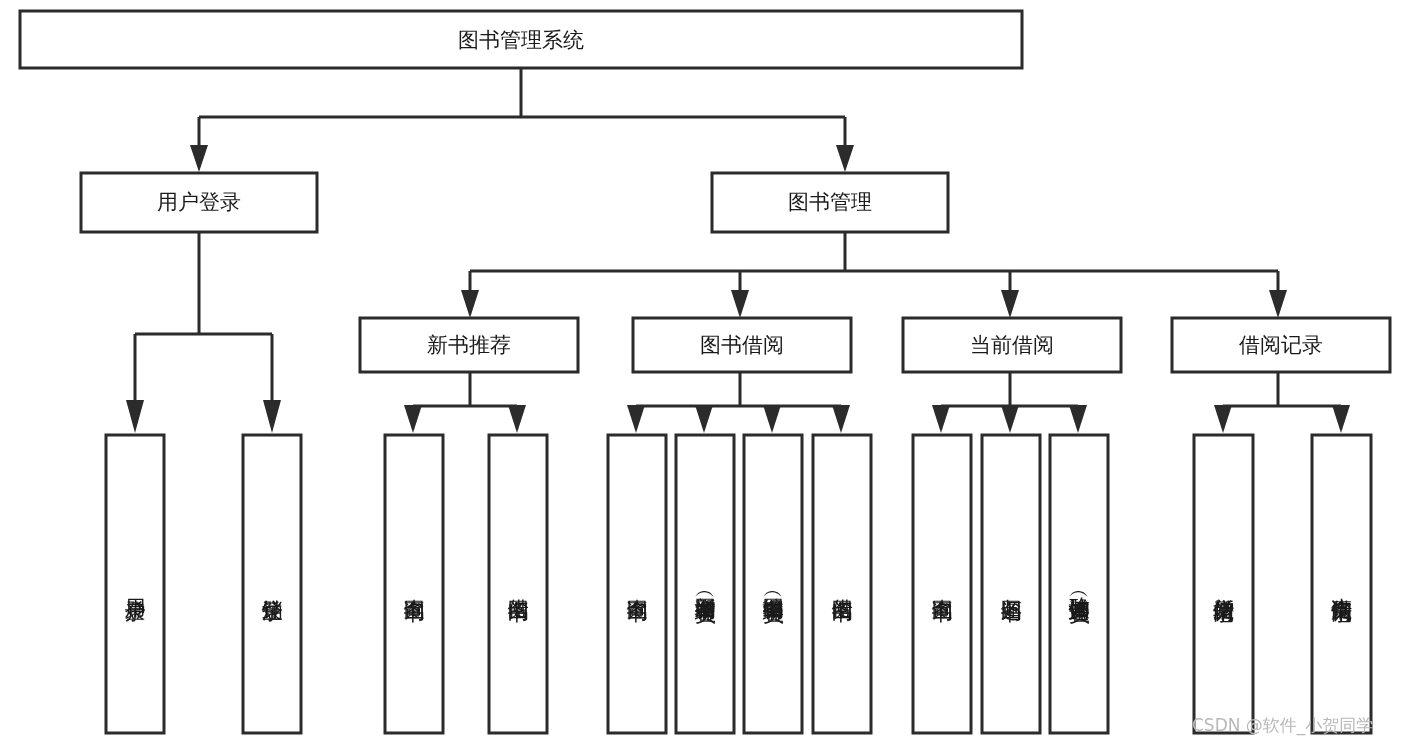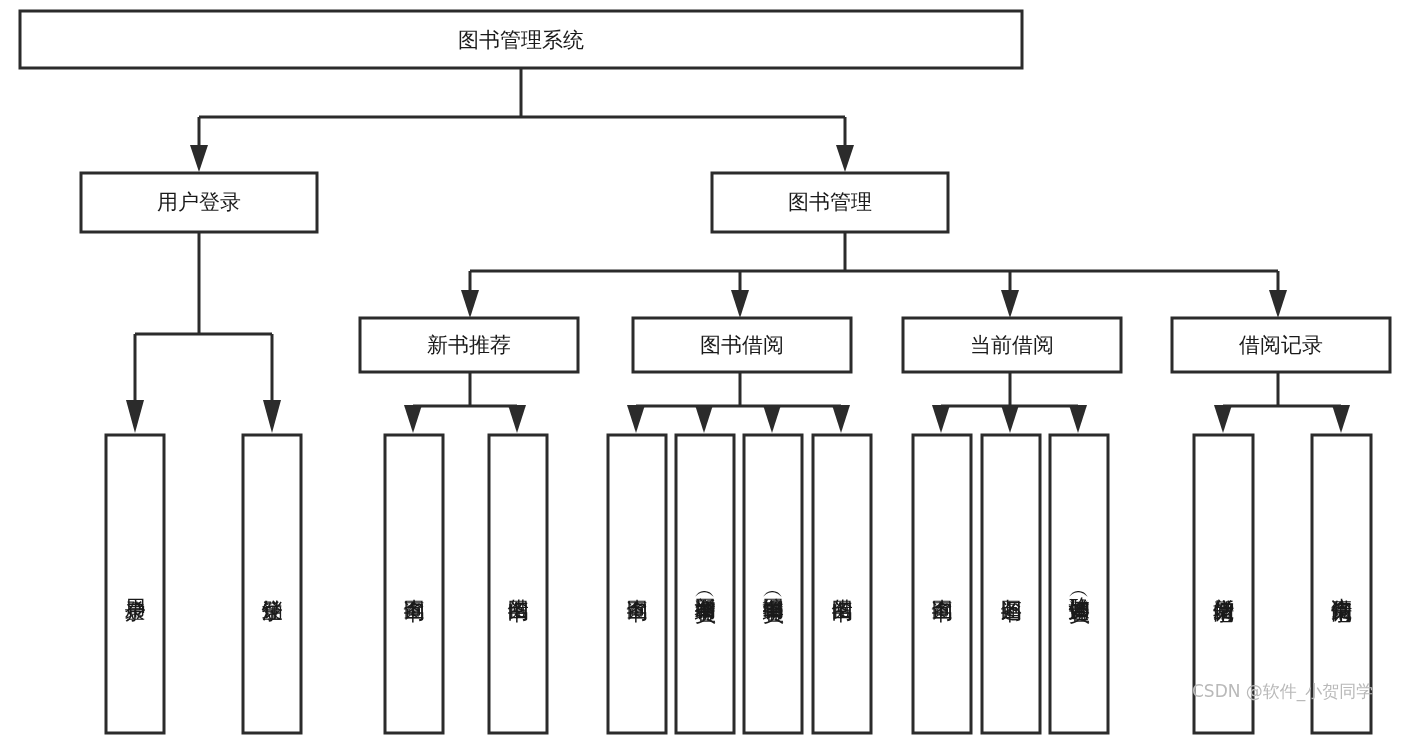--- a/index.html
+++ b/index.html
@@ -210,15 +210,15 @@
   <div class="vlabel" style="left:744px; top:435px; width:58px; height:298px;">编辑图书（管理员）</div>
   <div class="vlabel" style="left:813px; top:435px; width:58px; height:298px;">借阅图书</div>
 
   <div class="vlabel" style="left:913px; top:435px; width:58px; height:298px;">查询图书</div>
   <div class="vlabel" style="left:982px; top:435px; width:58px; height:298px;">归还图书</div>
   <div class="vlabel" style="left:1050px; top:435px; width:58px; height:298px;">确认归还（管理员）</div>
 
   <div class="vlabel" style="left:1194px; top:435px; width:59px; height:298px;">新增借阅记录</div>
   <div class="vlabel" style="left:1312px; top:435px; width:59px; height:298px;">查询借阅记录</div>
 
-  <div class="watermark" style="left:1192px; top:680px;">CSDN @软件_小贺同学</div>
+  <div class="watermark" style="left:1192px; top:714px;">CSDN @软件_小贺同学</div>
 
 </div>
 
 </body></html>

